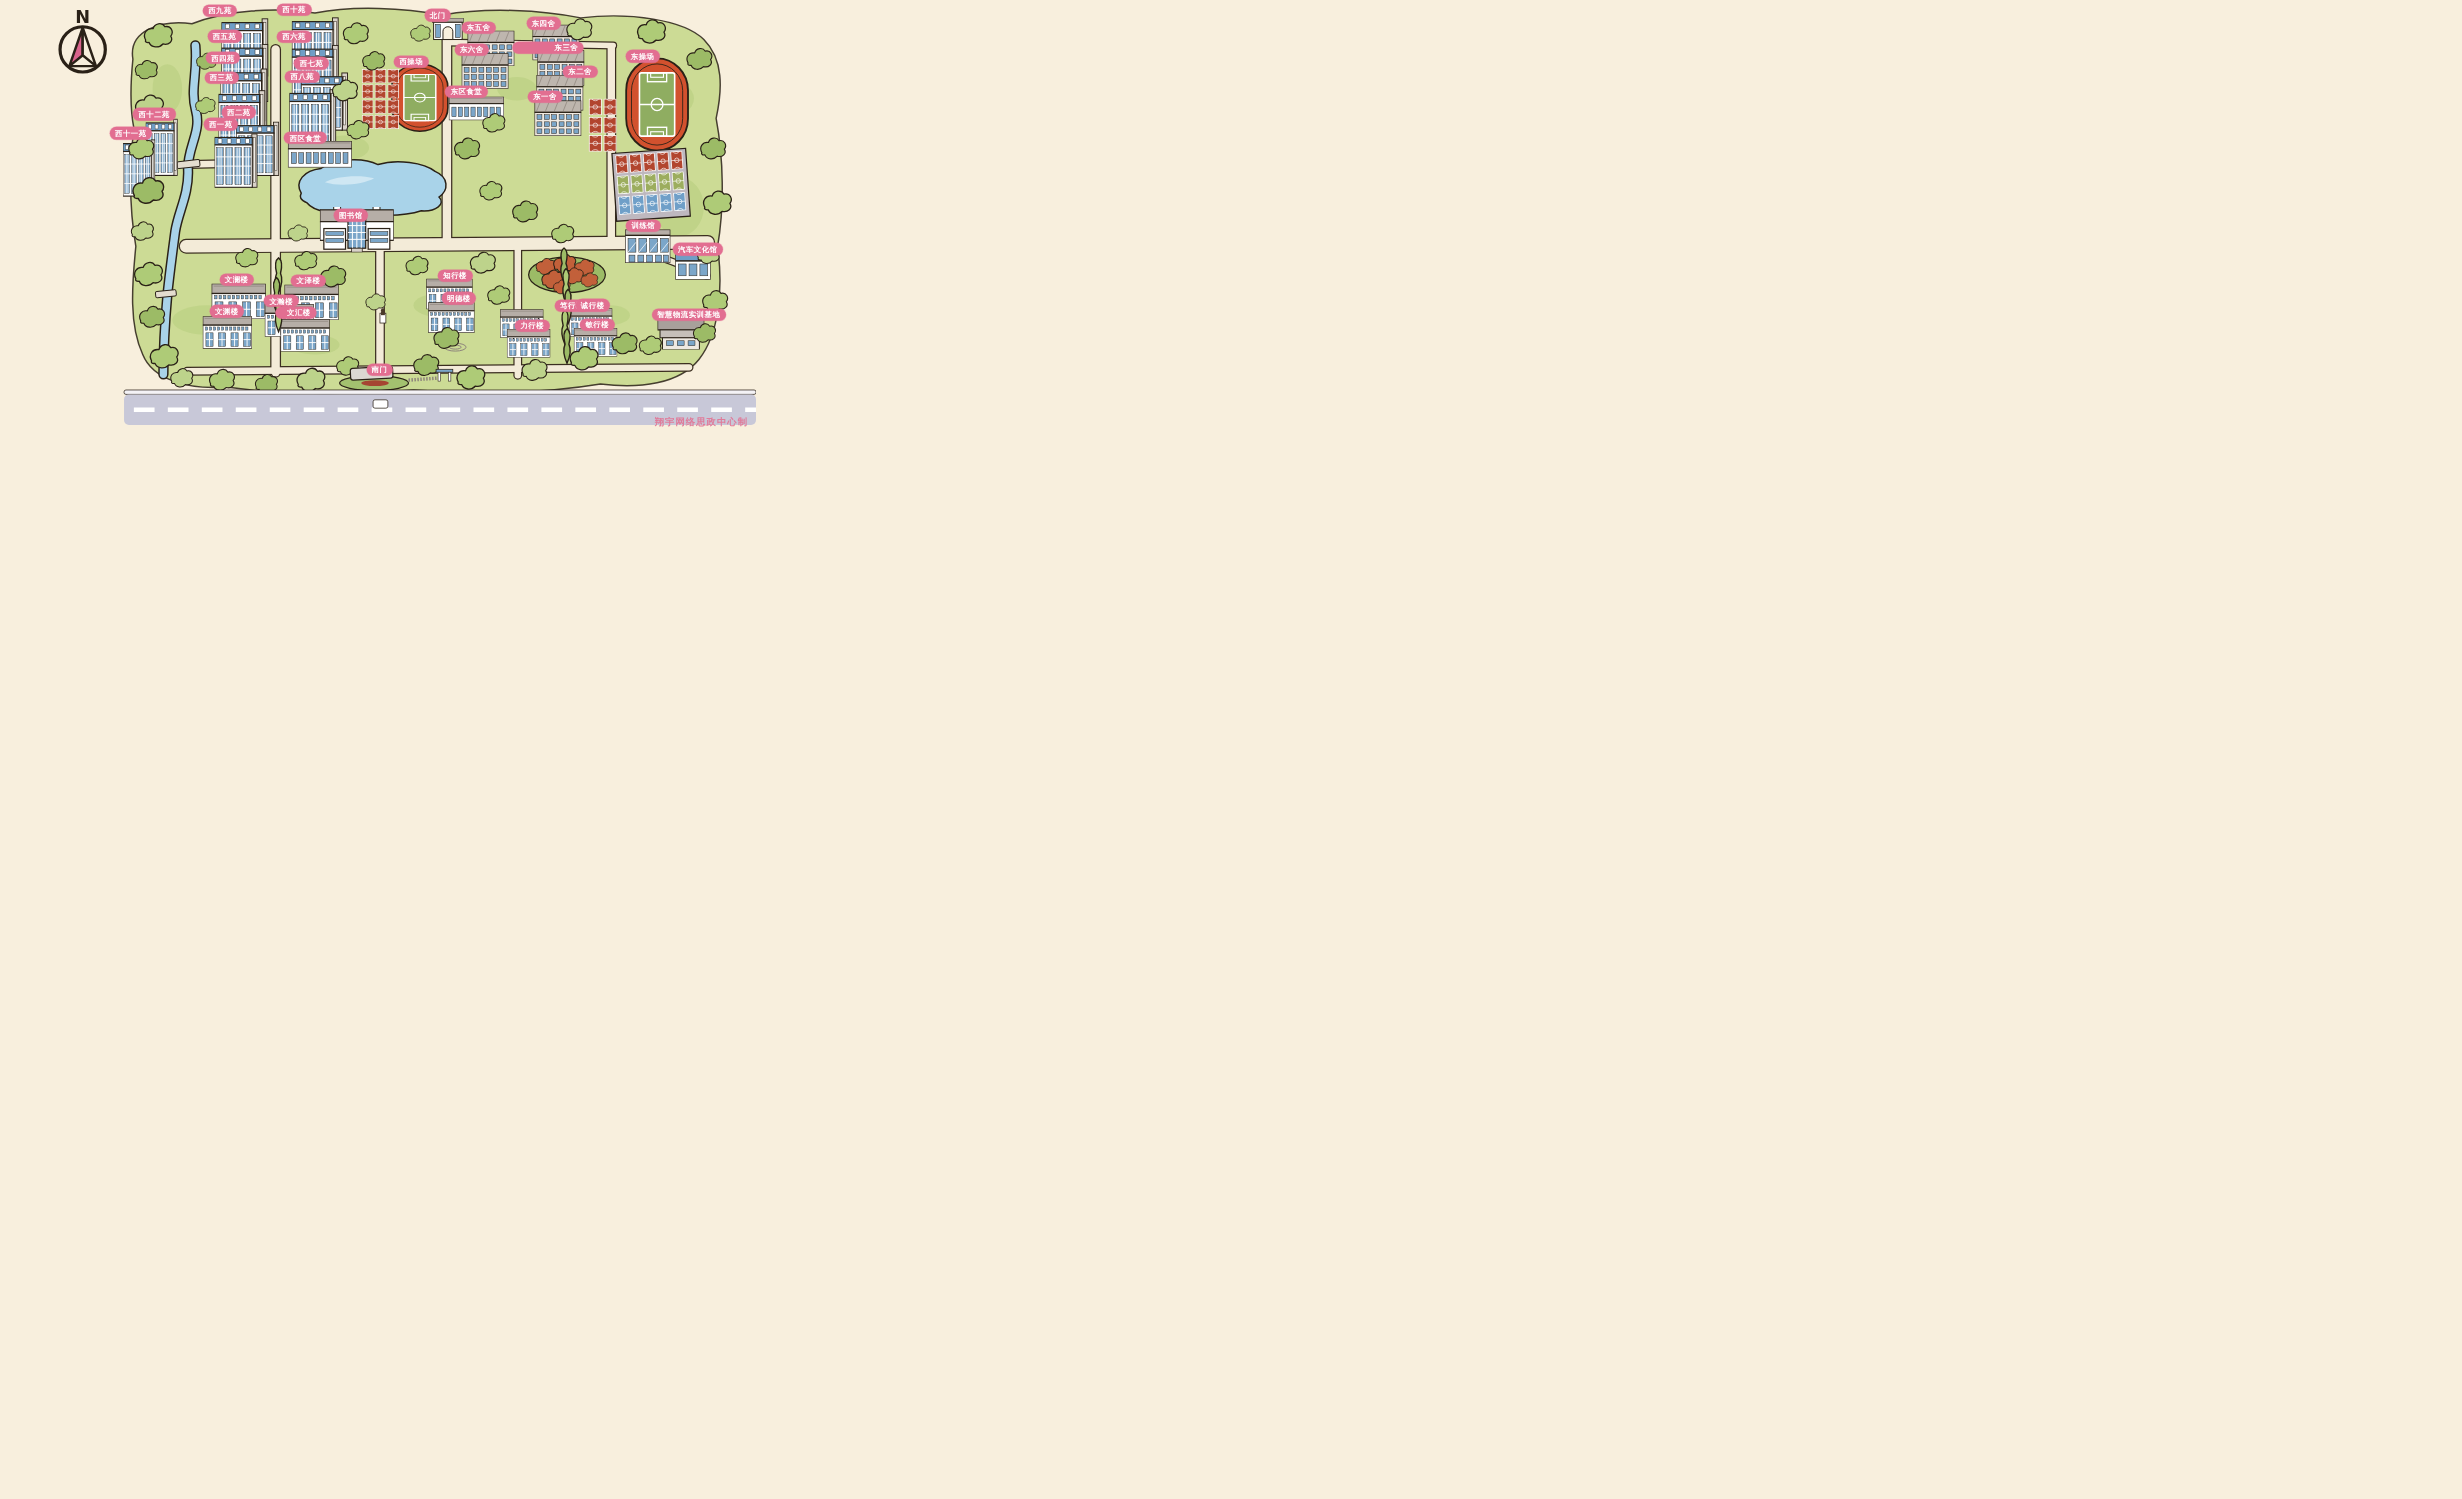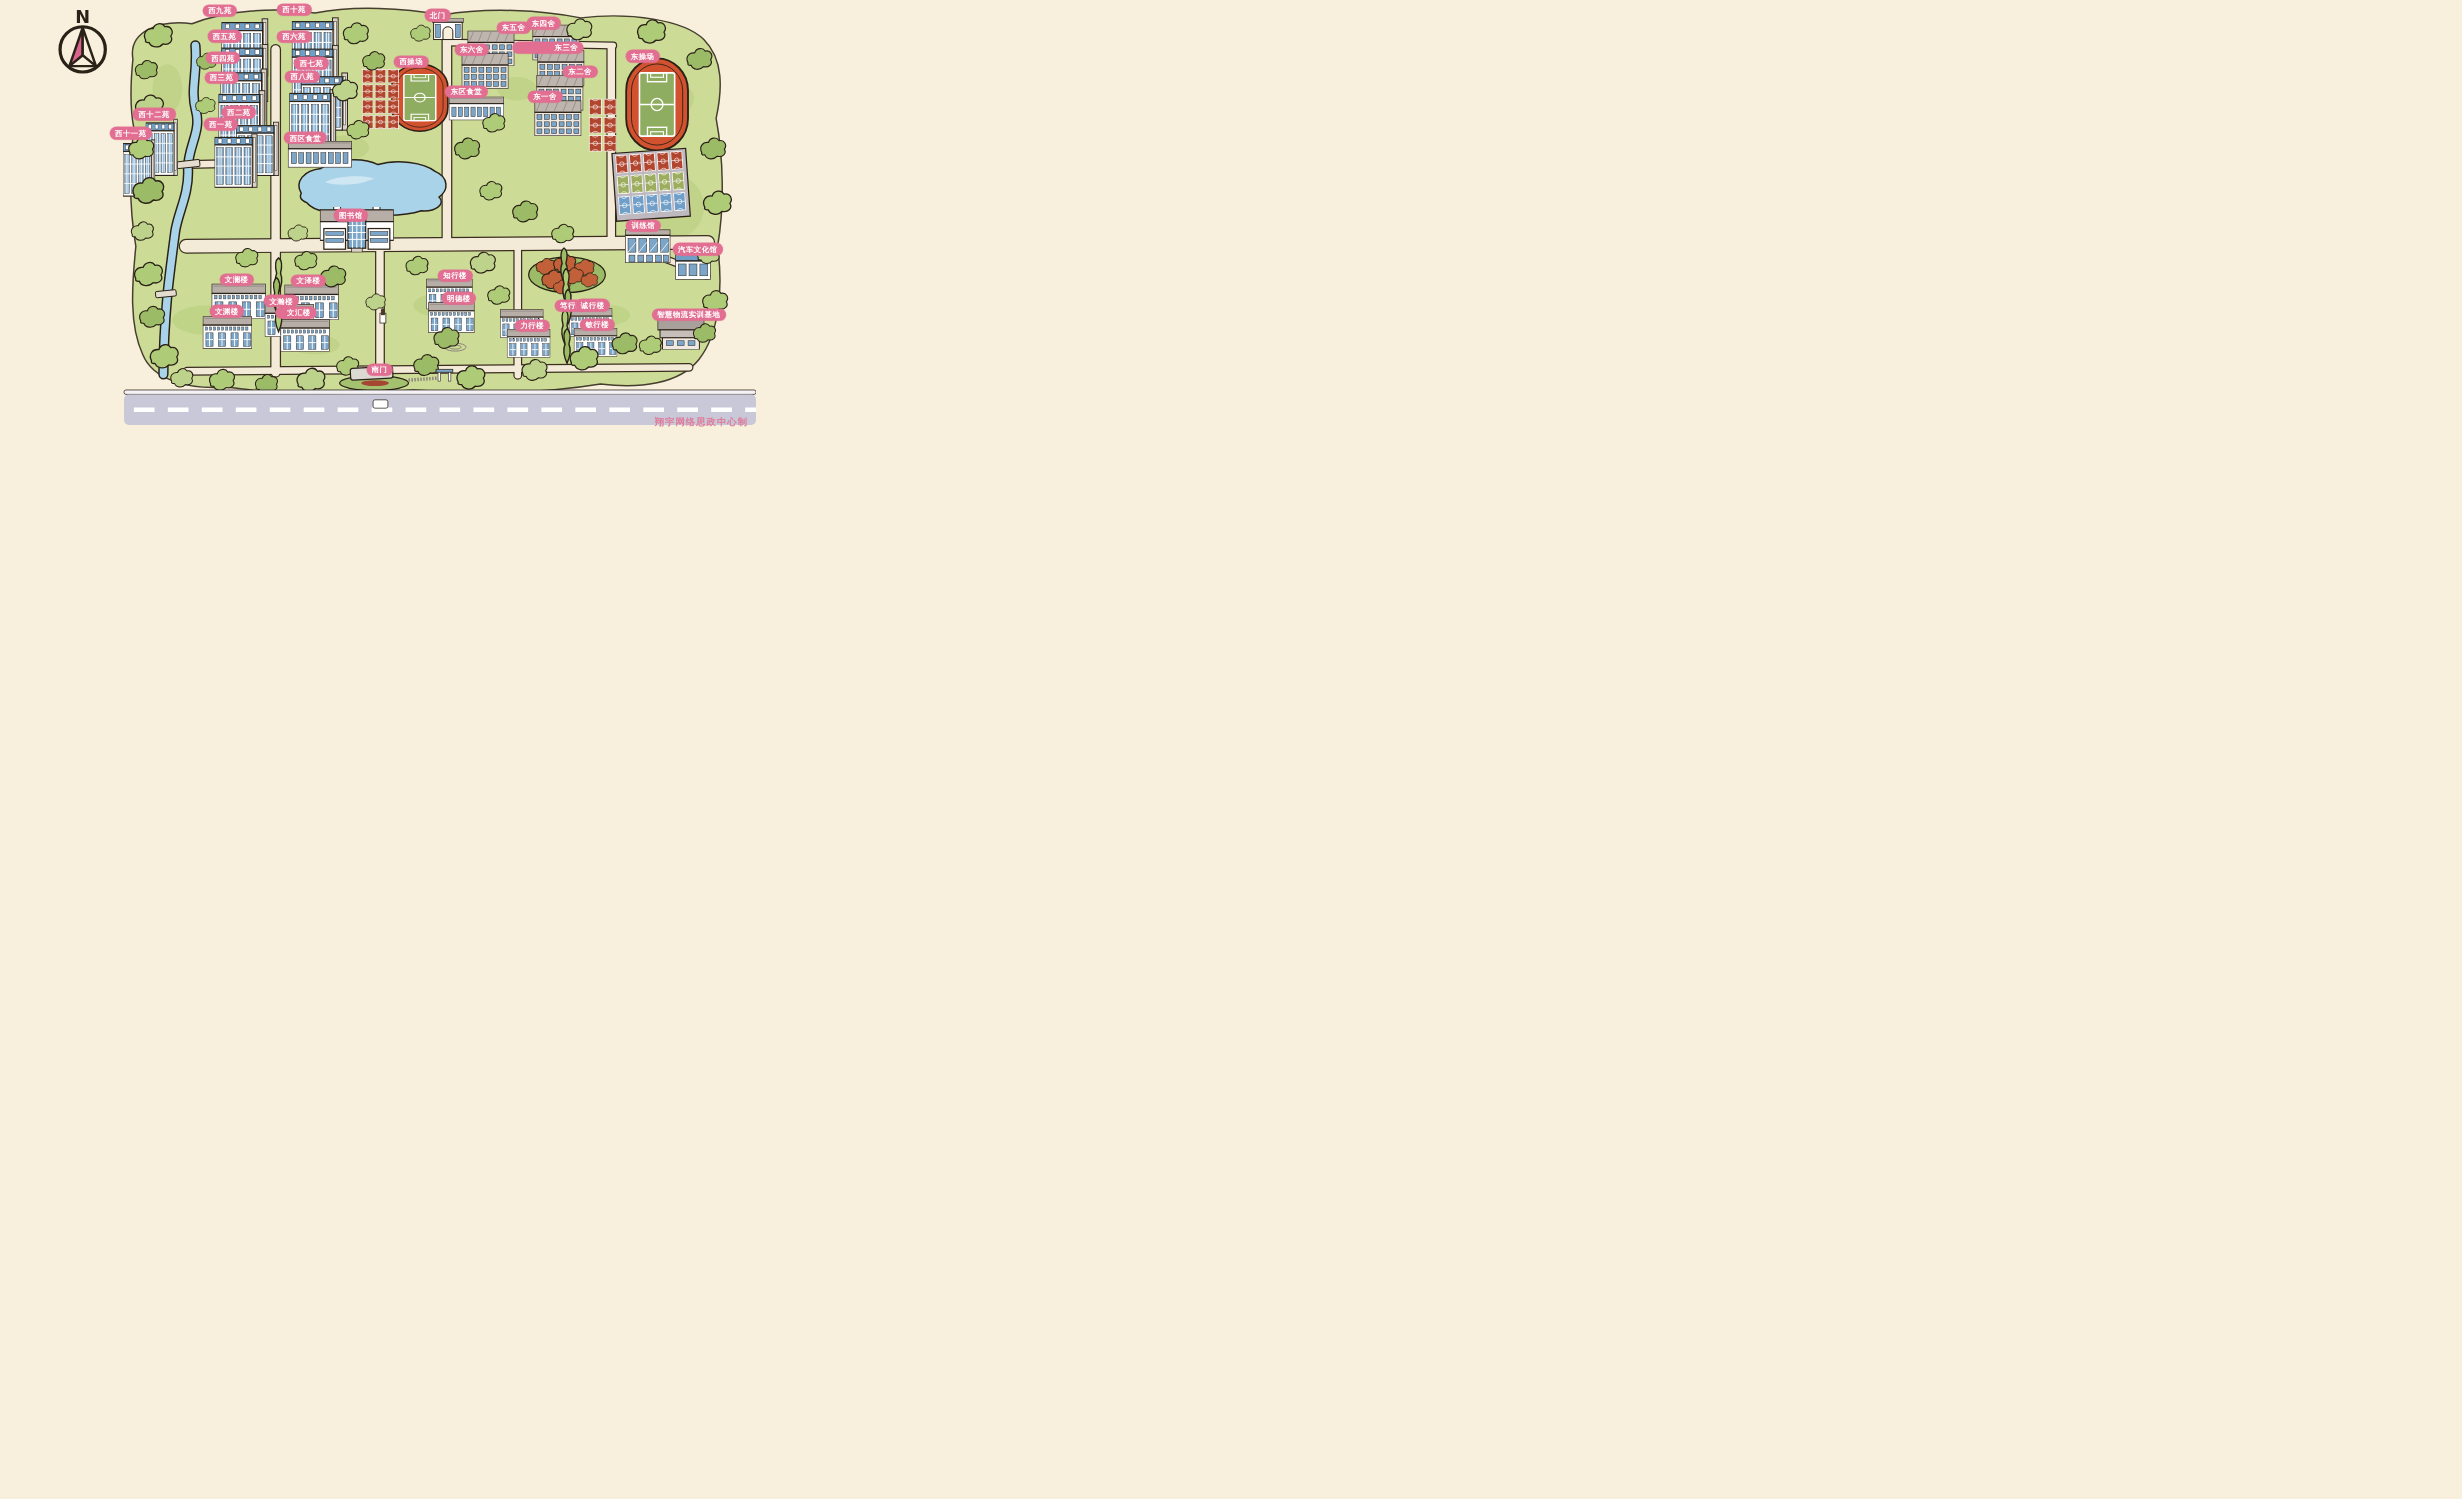--- a/index.html
+++ b/index.html
@@ -482,21 +482,21 @@
       <div class="badge" style="left: 29.5%; top: 13.5%;">西四苑</div>
       <div class="badge" style="left: 41.2%; top: 14.7%;">西七苑</div>
       <div class="badge" style="left: 29.3%; top: 18.1%;">西三苑</div>
       <div class="badge" style="left: 40%; top: 17.9%; text-align: right;">西八苑</div>
       <div class="badge" style="left: 31.6%; top: 26.1%;">西二苑</div>
       <div class="badge" style="left: 29.2%; top: 28.9%;">西一苑</div>
       <div class="badge" style="left: 20.4%; top: 26.6%; border-radius: 6px;">西十二苑</div>
       <div class="badge" style="left: 17.3%; top: 31%;">西十一苑</div>
       <div class="badge" style="left: 40.4%; top: 32.1%;">西区食堂</div>
       <div class="badge" style="left: 57.9%; top: 3.6%;">北门</div>
-      <div class="badge" style="left: 63.3%; top: 6.5%; margin-left: 35px;">东五舍</div>
+      <div class="badge" style="left: 63.3%; top: 6.5%;">东五舍</div>
       <div class="badge" style="left: 71.9%; top: 5.4%;">东四舍</div>
       <div class="badge" style="left: 62.4%; top: 11.6%;">东六舍</div>
       <div class="badge" style="left: 72.5%; top: 11.1%; padding-left: 42px;">东三舍</div>
       <div class="badge" style="left: 72.5%; top: 16.7%; margin-left: 32px;">东二舍</div>
       <div class="badge" style="left: 72.1%; top: 22.5%;">东一舍</div>
       <div class="badge" style="left: 54.4%; top: 14.4%;">西操场</div>
       <div class="badge" style="left: 85%; top: 13.1%;">东操场</div>
       <div class="badge" style="left: 61.7%; top: 21.3%;">东区食堂</div>
       <div class="badge" style="left: 46.4%; top: 50.1%;">图书馆</div>
       <div class="badge" style="left: 85.1%; top: 52.5%;">训练馆</div>

